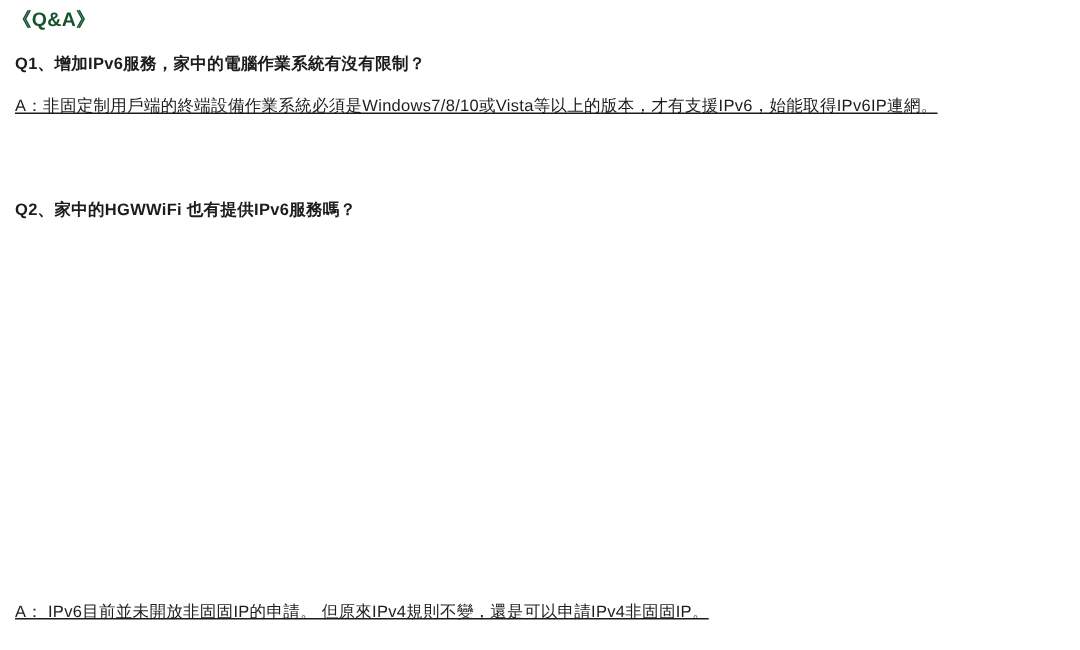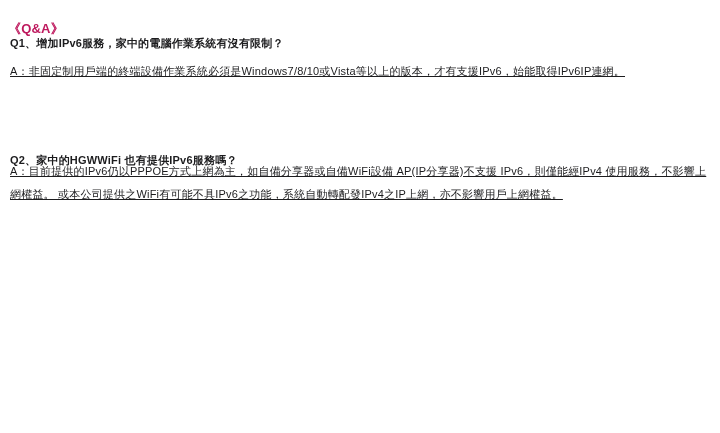--- a/index.html
+++ b/index.html
@@ -19,54 +19,54 @@
   .block {
     position: absolute;
     left: 10px;
     font-size: 11px;
     line-height: 15px;
     white-space: nowrap;
     letter-spacing: 0.2px;
   }
   .title {
     left: 8px;
-    top: 21px;
+    top: 5px;
     font-size: 13px;
     font-weight: bold;
-    color: #be185d;
+    color: #14532d;
   }
   .question {
     font-weight: bold;
   }
   .answer {
     font-weight: normal;
     text-decoration: underline;
   }
   .answer.wrap {
     white-space: normal;
     width: 702px;
     line-height: 23px;
   }
   .q1 { top: 36px; }
   .a1 { top: 64px; }
-  .q2 { top: 133px; margin-top: 20px; }
+  .q2 { top: 133px; }
   .a2 { top: 160px; }
   .q3 { top: 282px; }
   .a3 { top: 401px; }
 </style>
 </head>
 <body>
 
 <div class="page">
 
   <div class="block title">《Q&amp;A》</div>
 
   <div class="block question q1">Q1、增加IPv6服務，家中的電腦作業系統有沒有限制？</div>
 
   <div class="block answer a1">A：非固定制用戶端的終端設備作業系統必須是Windows7/8/10或Vista等以上的版本，才有支援IPv6，始能取得IPv6IP連網。</div>
 
   <div class="block question q2">Q2、家中的HGWWiFi 也有提供IPv6服務嗎？</div>
 
-  <div class="block answer wrap a2">A：目前提供的IPv6仍以PPPOE方式上網為主，如自備分享器或自備WiFi設備 AP(IP分享器)不支援 IPv6，則僅能經IPv4 使用服務，不影響上網權益。 或本公司提供之WiFi有可能不具IPv6之功能，系統自動轉配發IPv4之IP上網，亦不影響用戶上網權益。</div>
 
 
+  <div class="block answer a3">A： IPv6目前並未開放非固固IP的申請。 但原來IPv4規則不變，還是可以申請IPv4非固固IP。</div>
 
 </div>
 
 </body></html>

